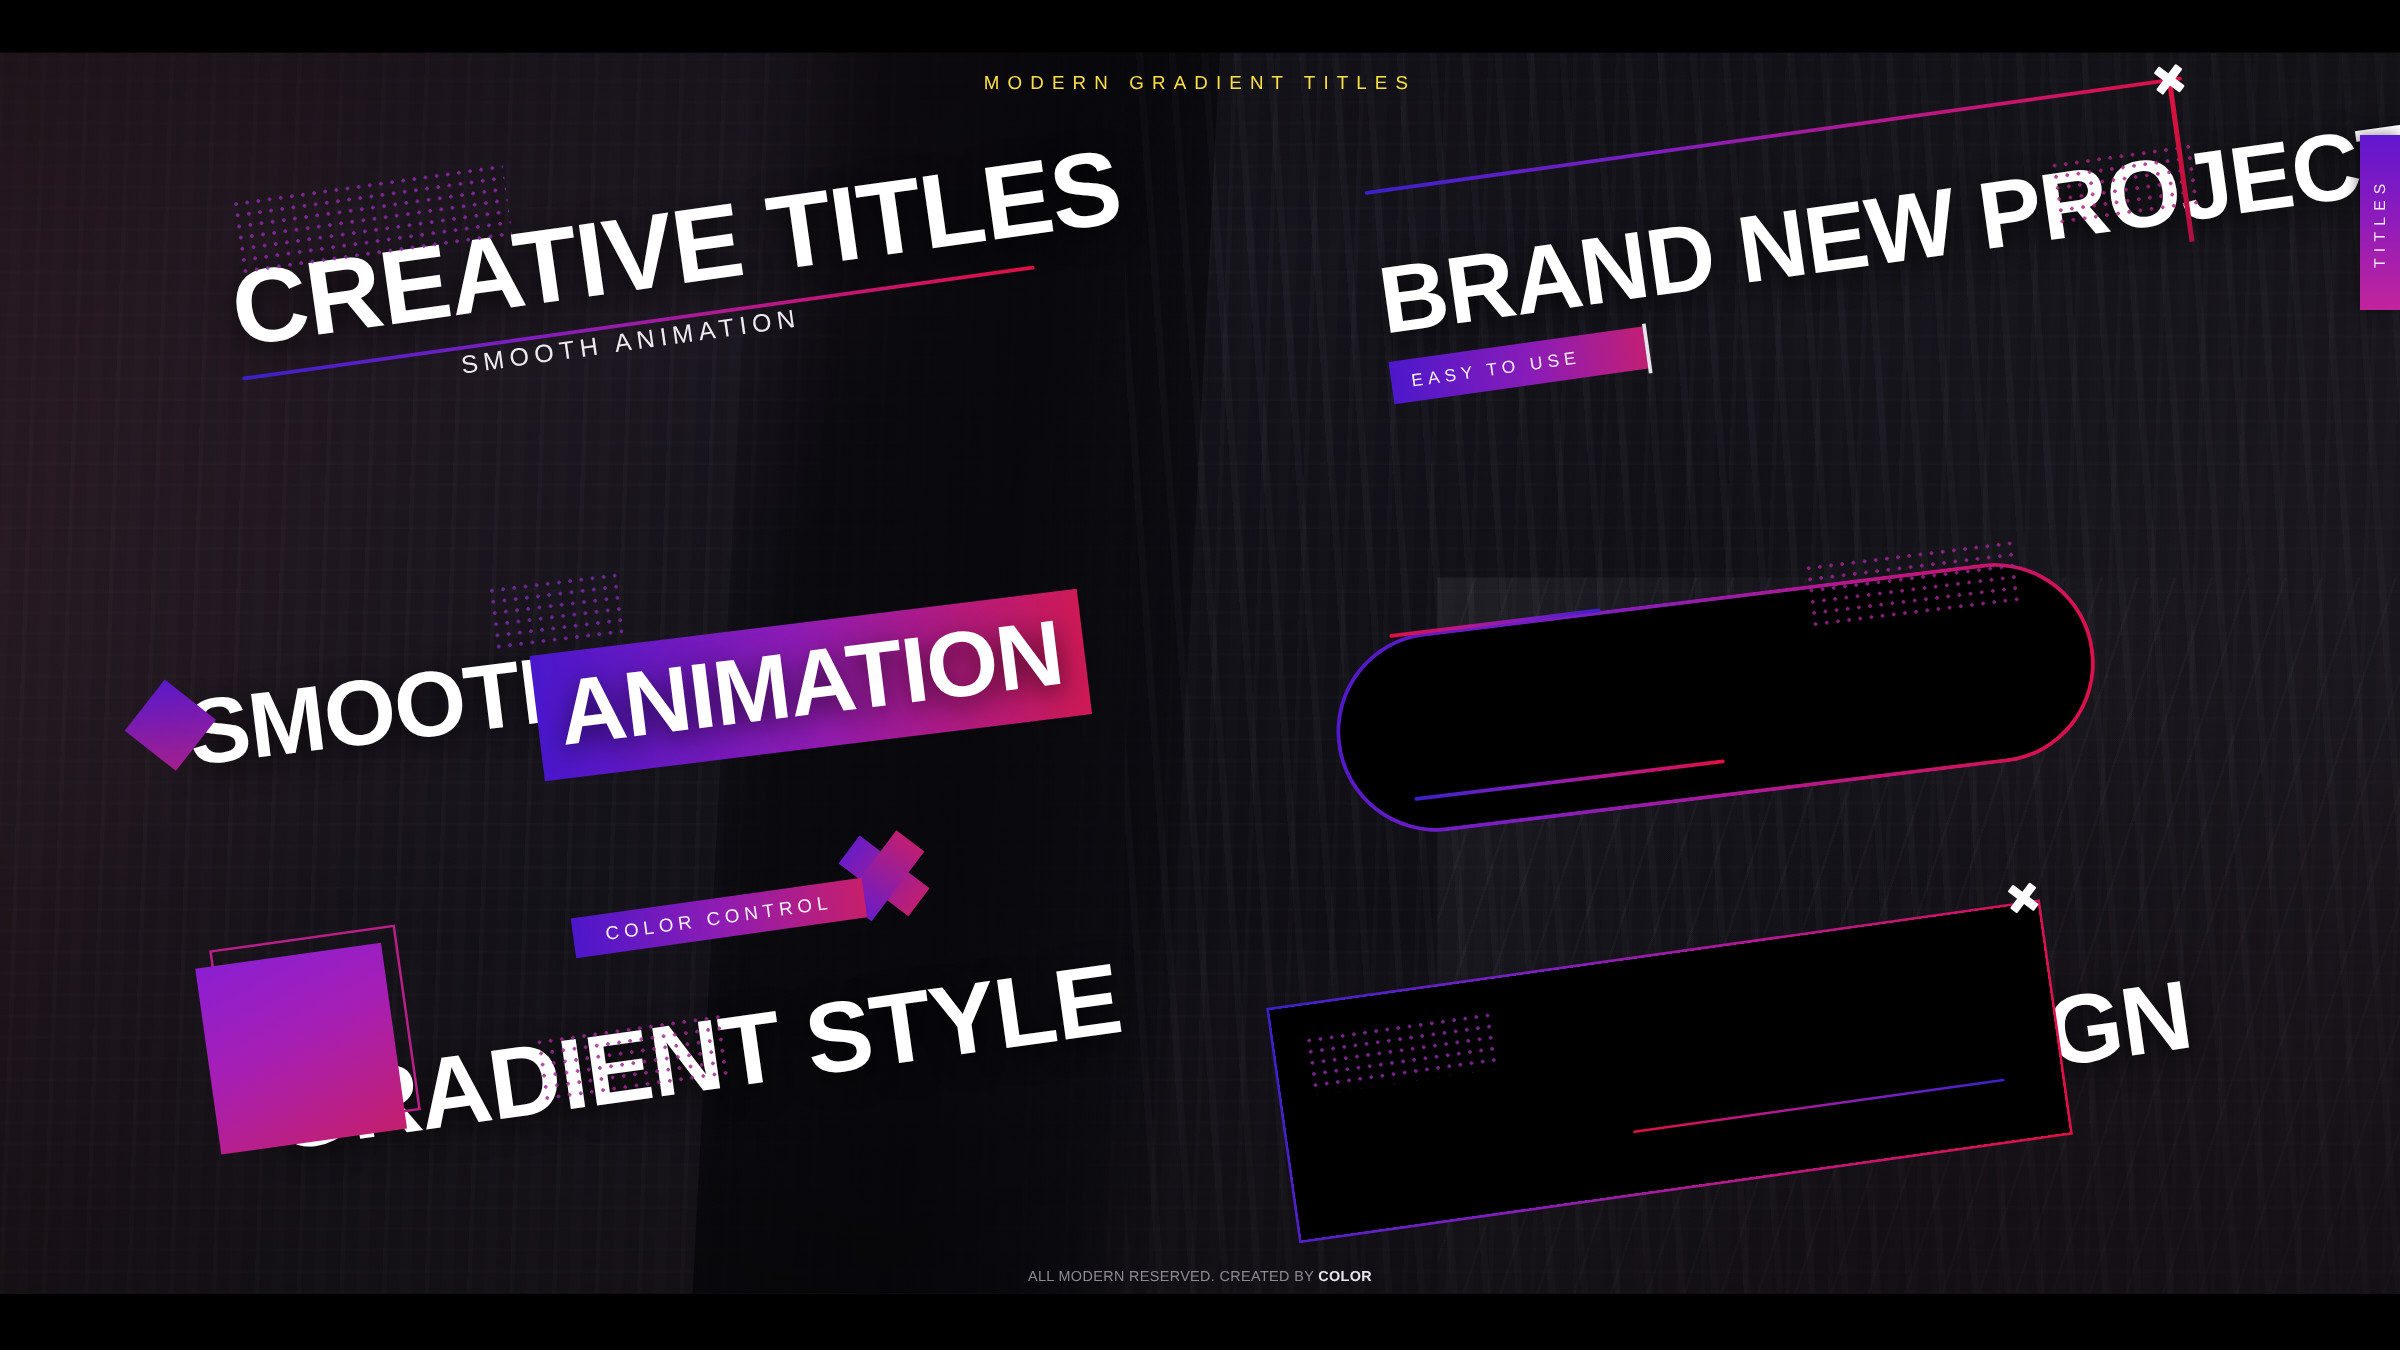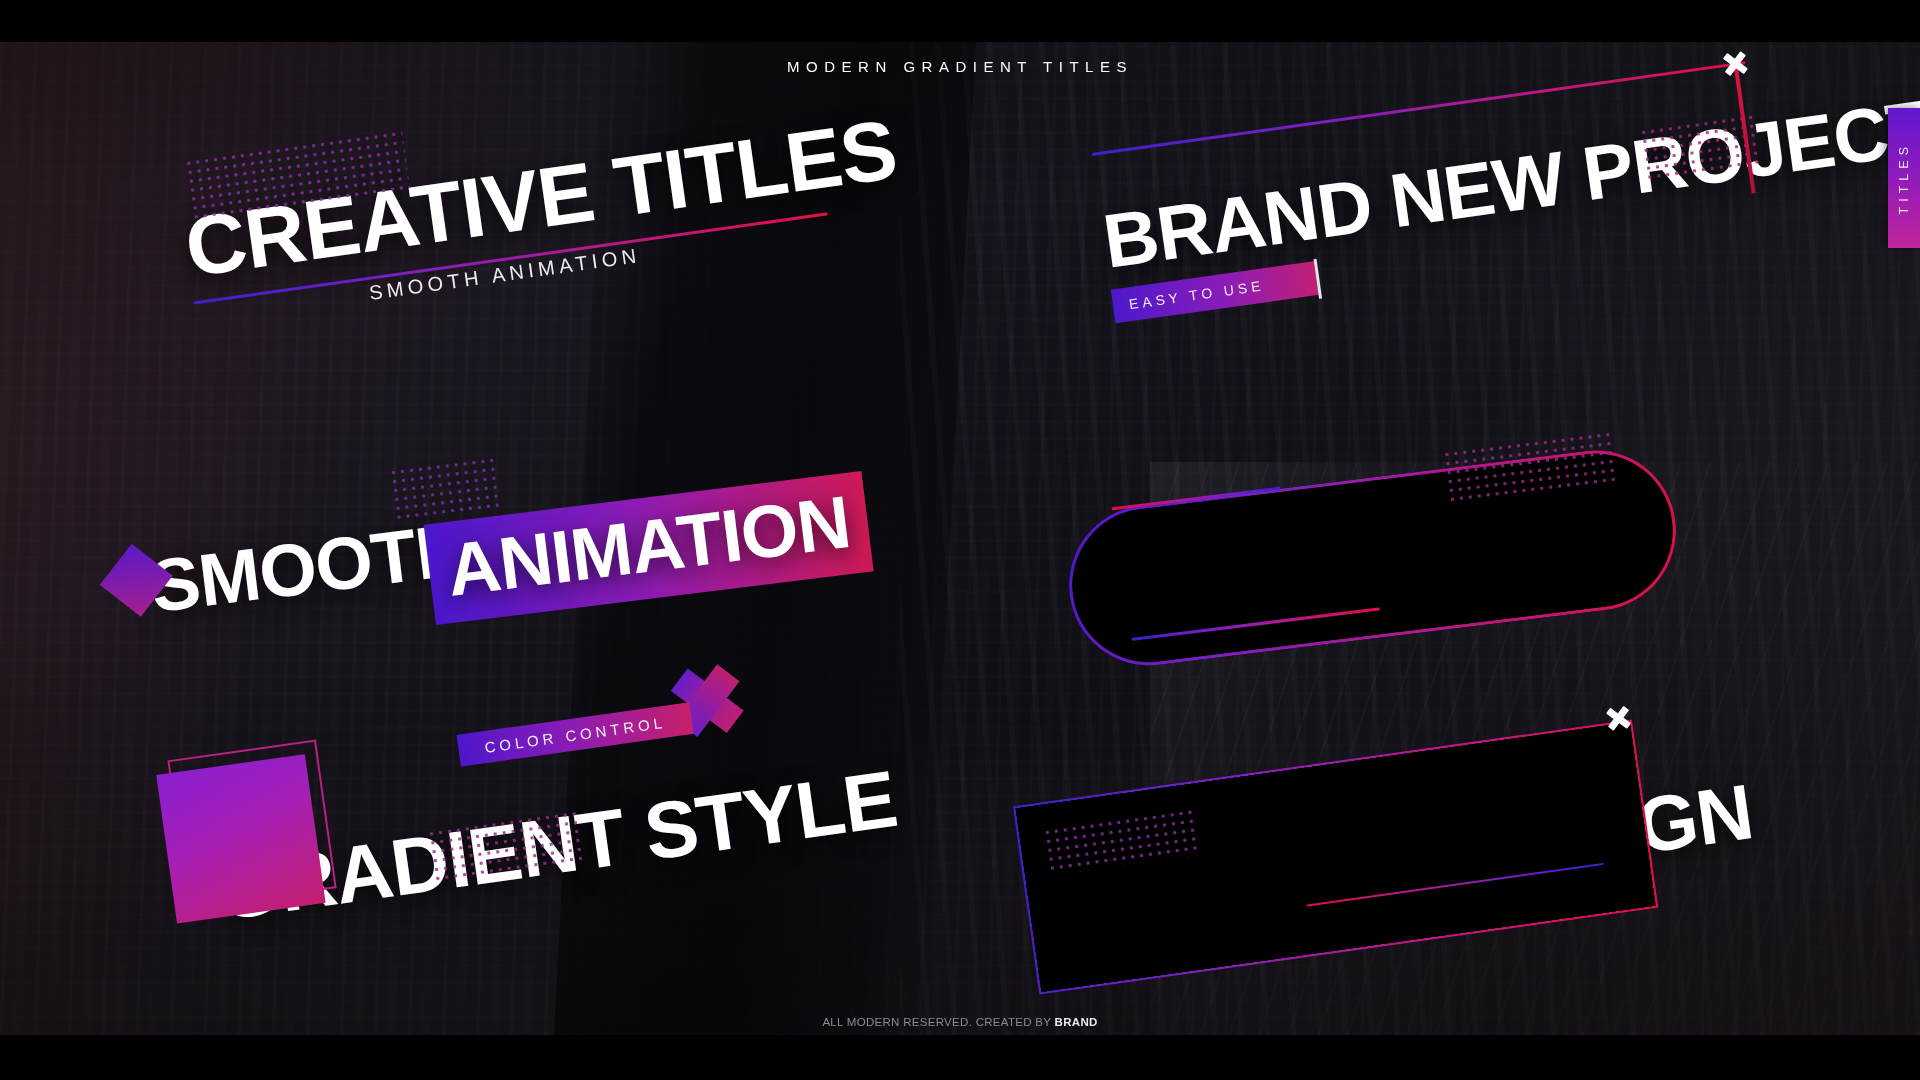--- a/index.html
+++ b/index.html
@@ -71,21 +71,21 @@
 
   
   .bar { position: absolute; left: 0; width: 1920px; background: #000; z-index: 60; }
   #bar-top { top: 0; height: 42px; }
   #bar-bottom { bottom: 0; height: 45px; }
 
   
   #header-title {
     position: absolute; top: 58px; left: 0; width: 1920px;
     text-align: center; z-index: 40;
-    color: #ffffff; font-size: 15px; font-weight: 400;
+    color: #fde047; font-size: 15px; font-weight: 400;
     letter-spacing: 6.5px;
   }
   #footer-note {
     position: absolute; bottom: 52px; left: 0; width: 1920px;
     text-align: center; z-index: 40;
     color: #8e8a93; font-size: 11.5px; letter-spacing: .3px;
   }
   #footer-note b { color: #e9e6ee; font-weight: 700; }
 
   
@@ -315,16 +315,16 @@
   <div class="block" id="b6">
     <div class="frame transparent-bg"></div>
     <div class="halftone"></div>
     <div class="ttl">MINIMAL DESIGN</div>
     <div class="rule grad-pb"></div>
     <div class="sub">6 DIFFERENT STYLES</div>
     <div class="xmark"></div>
   </div>
 
   <div id="footer-note">
-    <span>ALL MODERN RESERVED. CREATED BY </span><b>BRAND</b>
+    <span>ALL MODERN RESERVED. CREATED BY </span><b>COLOR</b>
   </div>
 
 </div>
 
 </body></html>

